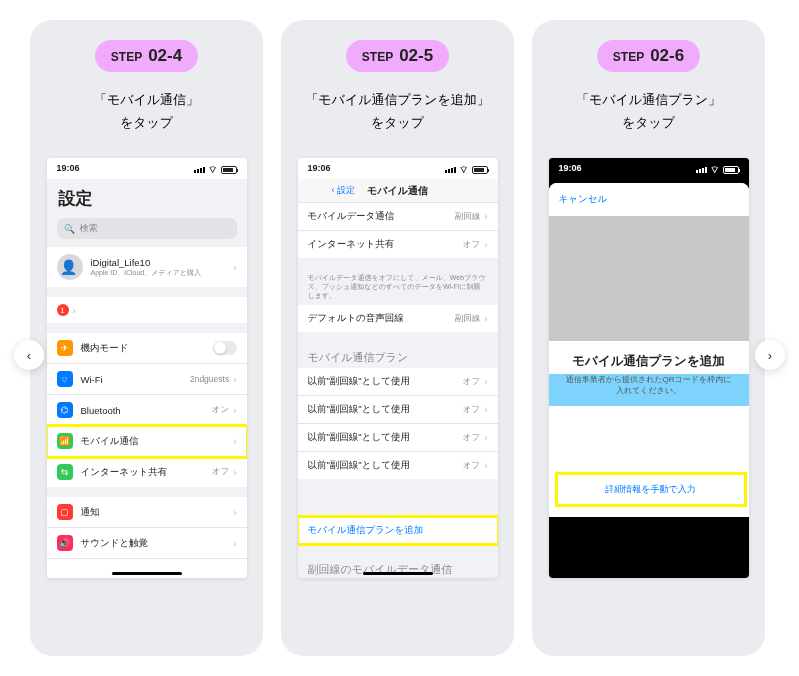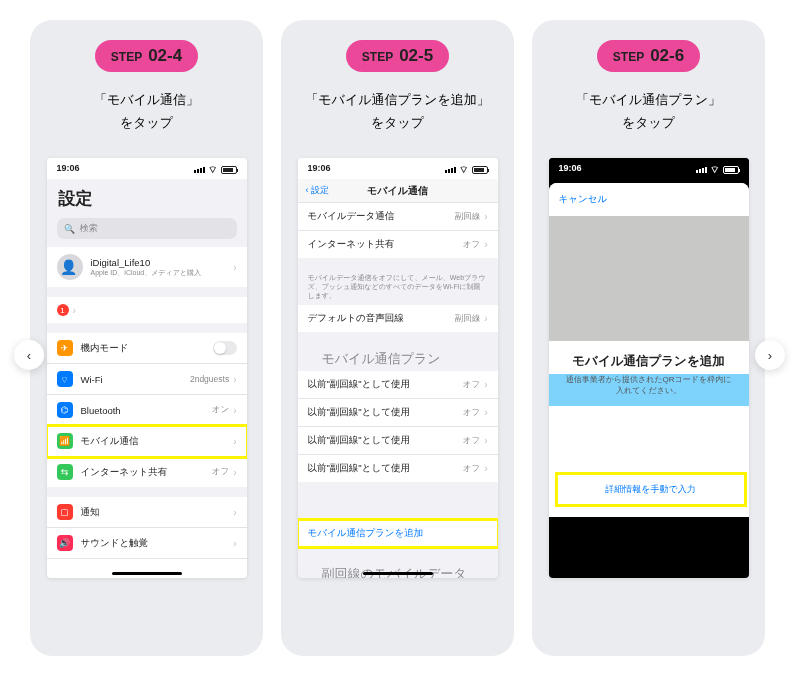--- a/index.html
+++ b/index.html
@@ -1,47 +1,47 @@
 <!DOCTYPE html>
 <html><head>
 <meta charset="utf-8">
 <style>
   * { margin: 0; padding: 0; box-sizing: border-box; }
   body { font-family: -apple-system, "Hiragino Sans", sans-serif; background: #fff; width: 799px; height: 676px; position: relative; }
   .cards { display: flex; gap: 18px; padding: 20px 30px; }
   .card { background: #eaecef; border-radius: 22px; width: 233px; height: 636px; padding: 20px 12px; display: flex; flex-direction: column; align-items: center; }
-  .badge { background: #ec4899; color: #222; border-radius: 18px; padding: 6px 16px; font-size: 12px; font-weight: 600; display: inline-flex; align-items: baseline; gap: 6px; margin-bottom: 16px; }
+  .badge { background: #f0abfc; color: #222; border-radius: 18px; padding: 6px 16px; font-size: 12px; font-weight: 600; display: inline-flex; align-items: baseline; gap: 6px; margin-bottom: 16px; }
   .badge-num { font-size: 17px; font-weight: 800; font-family: Arial, sans-serif; }
   .instr { text-align: center; font-size: 13px; line-height: 1.8; margin-bottom: 18px; height: 52px; }
   .phone { width: 200px; height: 420px; background: #fff; border-radius: 4px; overflow: hidden; box-shadow: 0 1px 4px rgba(0,0,0,0.1); font-size: 9px; color: #222; position: relative; }
   .phone.dark { background: #000; }
   .statusbar { display: flex; justify-content: space-between; padding: 5px 10px 3px; font-size: 9px; font-weight: 600; background: #fff; }
   .statusbar.dark { background: #000; color: #fff; }
   .sb-icons { display: flex; gap: 3px; align-items: center; }
   .sig { display: inline-flex; gap: 1px; align-items: flex-end; }
   .sig span { width: 2px; background: #000; }
   .sig span:nth-child(1){height:3px}.sig span:nth-child(2){height:4px}.sig span:nth-child(3){height:5px}.sig span:nth-child(4){height:6px}
   .dark .sig span { background: #fff; }
   .wifi::before { content: "⌔"; font-size: 10px; }
   .batt { width: 16px; height: 8px; border: 1px solid currentColor; border-radius: 2px; position: relative; }
   .batt::after { content: ""; position: absolute; right: -2px; top: 2px; width: 1px; height: 3px; background: currentColor; }
   .batt::before { content: ""; position: absolute; left: 1px; top: 1px; width: 10px; height: 4px; background: currentColor; }
   .ios-nav { display: flex; align-items: center; padding: 6px 8px; font-size: 10px; background: #f7f7f8; border-bottom: 1px solid #e3e3e5; position: relative; height: 24px; }
-  .ios-nav .back { color: #007aff; font-size: 9px; }
+  .ios-nav .back { color: #007aff; font-size: 9px; margin-left: 26px; }
   .ios-nav .title { position: absolute; left: 0; right: 0; text-align: center; font-weight: 600; font-size: 10px; }
   .large-title { font-size: 17px; font-weight: 700; padding: 8px 12px 4px; background: #f2f2f6; }
   .search { margin: 4px 10px 8px; background: #e3e3e7; border-radius: 7px; padding: 4px 8px; color: #8a8a8e; display: flex; align-items: center; gap: 4px; font-size: 9px; }
   .bg-gray { background: #f2f2f6; }
   .row { background: #fff; display: flex; align-items: center; padding: 7px 10px; border-bottom: 0.5px solid #e3e3e5; font-size: 9.5px; min-height: 26px; }
   .row:last-child { border-bottom: none; }
   .row .label { flex: 1; }
   .row .val { color: #8a8a8e; font-size: 8.5px; margin-right: 4px; }
   .row .chev { color: #c3c3c7; font-size: 10px; }
   .group { margin-bottom: 10px; }
-  .group-hd { font-size: 13px; color: #8a8a8e; padding: 8px 24px 3px; }
+  .group-hd { font-size: 11px; color: #8a8a8e; padding: 8px 10px 3px; }
   .ic { width: 16px; height: 16px; border-radius: 4px; margin-right: 8px; display: inline-flex; align-items: center; justify-content: center; color: #fff; font-size: 9px; }
   .hl { outline: 3px solid #fff500; outline-offset: -1px; }
   .avatar { width: 26px; height: 26px; border-radius: 50%; background: #d8d8dc; margin-right: 8px; display: flex; align-items: center; justify-content: center; color: #fff; font-size: 14px; }
   .toggle { width: 24px; height: 14px; background: #e9e9eb; border-radius: 7px; position: relative; }
   .toggle::after { content:""; position:absolute; left:1px; top:1px; width:12px; height:12px; background:#fff; border-radius:50%; box-shadow: 0 1px 2px rgba(0,0,0,0.2); }
   .badge1 { background: #ff3b30; color: #fff; border-radius: 50%; width: 12px; height: 12px; font-size: 8px; display: inline-flex; align-items: center; justify-content: center; margin-right: 4px; }
   .desc { font-size: 7px; color: #8a8a8e; padding: 5px 10px; line-height: 1.3; }
   .blue { color: #007aff; }
   .cancel-row { padding: 10px; font-size: 9.5px; background: #fff; }
   .camera-view { background: #c8c9c6; height: 125px; }

